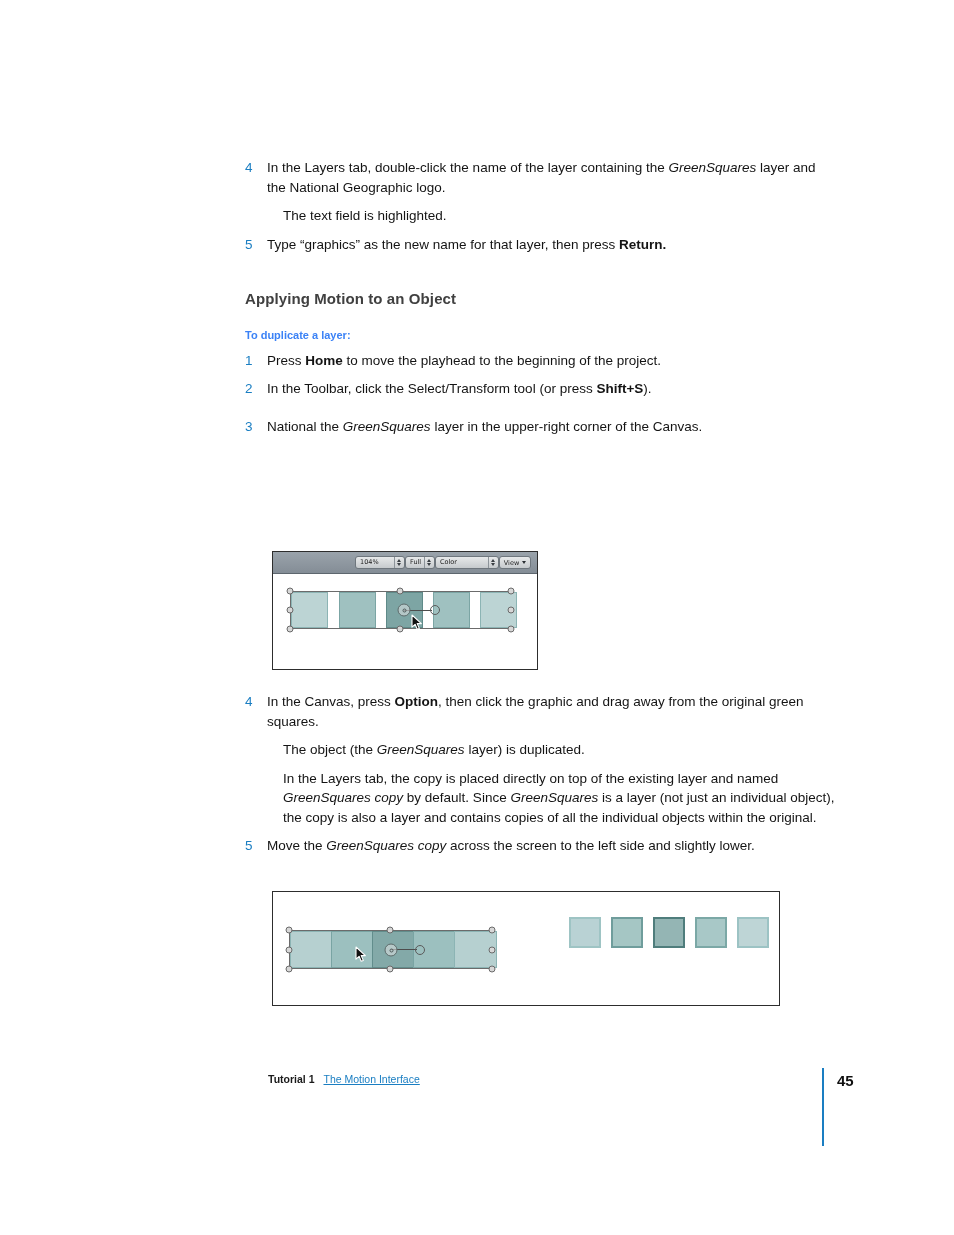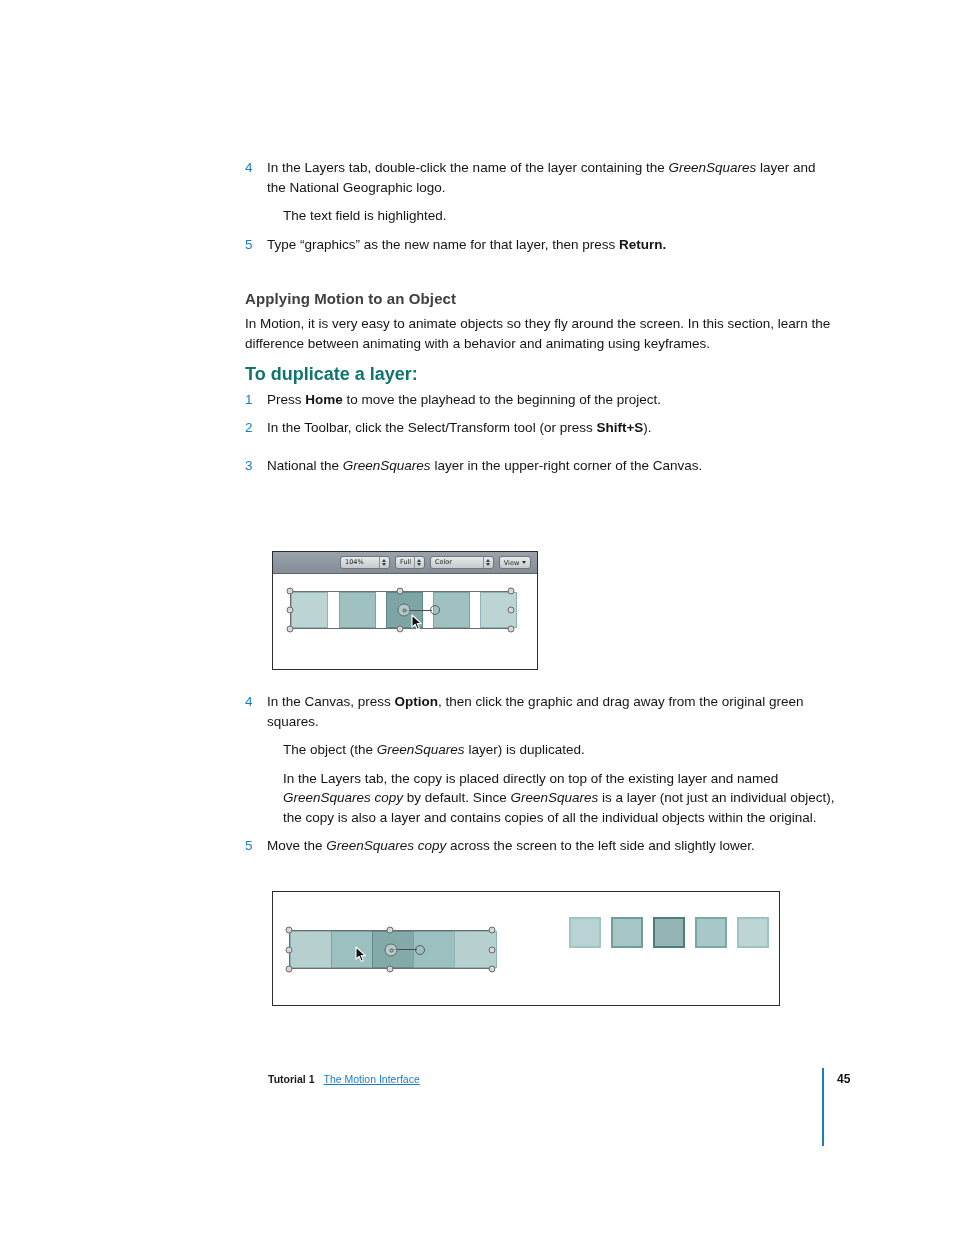--- a/index.html
+++ b/index.html
@@ -52,44 +52,43 @@
     line-height:24px;
     margin:0 0 3px 0;
     letter-spacing:0.1px;
   }
   .intro{
     font-size:13.5px;
     line-height:19.5px;
     color:#141414;
   }
   .subhead{
-    font-size:18px;
+    font-size:11px;
     font-weight:bold;
     line-height:19.5px;
-    color:#0f766e;
+    color:#3b82f6;
   }
 
   
   .fig1{
     position:absolute;
     left:272px;top:551px;
     width:266px;height:119px;
     border:1px solid #2d2d2d;
     background:#ffffff;
     box-sizing:border-box;
   }
   .fig1 .toolbar{
     height:22px;
     background:linear-gradient(#9aa3ab,#848d96);
     border-bottom:1px solid #5d666e;
     display:flex;
     align-items:center;
     justify-content:flex-end;
     padding-right:6px;
-    gap:5px;
     box-sizing:border-box;
   }
   .popup{
     height:13px;
     background:linear-gradient(#e7e9ea,#c6cacd);
     border:1px solid #6e767d;
     border-radius:3px;
     display:flex;
     align-items:center;
     font-size:6.5px;
@@ -216,21 +215,21 @@
   .footer .t2{color:#1a7ec2;margin-left:9px;text-decoration:underline;}
   .rule{
     position:absolute;
     left:822px;top:1068px;
     width:1.6px;height:78px;
     background:#1a7ec2;
   }
   .pageno{
     position:absolute;
     left:837px;top:1072px;
-    font-size:12px;
+    font-size:15px;
     font-weight:bold;
     color:#111;
   }
 </style>
 </head>
 <body>
 
 <div class="page">
 
   <div class="content">
@@ -248,21 +247,20 @@
 
     <div class="step">
       <span class="num">5</span>
       <span class="body"><span>Type “graphics” as the new name for that layer, then press </span><b class="bd">Return.</b></span>
     </div>
 
     <div class="gap-lg"></div>
     <div style="height:11px"></div>
 
     <h2 class="section-title">Applying Motion to an Object</h2>
-    <div class="intro">In Motion, it is very easy to animate objects so they fly around the screen. In this section, learn the difference between animating with a behavior and animating using keyframes.</div>
 
     <div class="gap-md"></div>
 
     <div class="subhead">To duplicate a layer:</div>
 
     <div style="height:5px"></div>
 
     <div class="step">
       <span class="num">1</span>
       <span class="body"><span>Press </span><b class="bd">Home</b><span> to move the playhead to the beginning of the project.</span></span>

